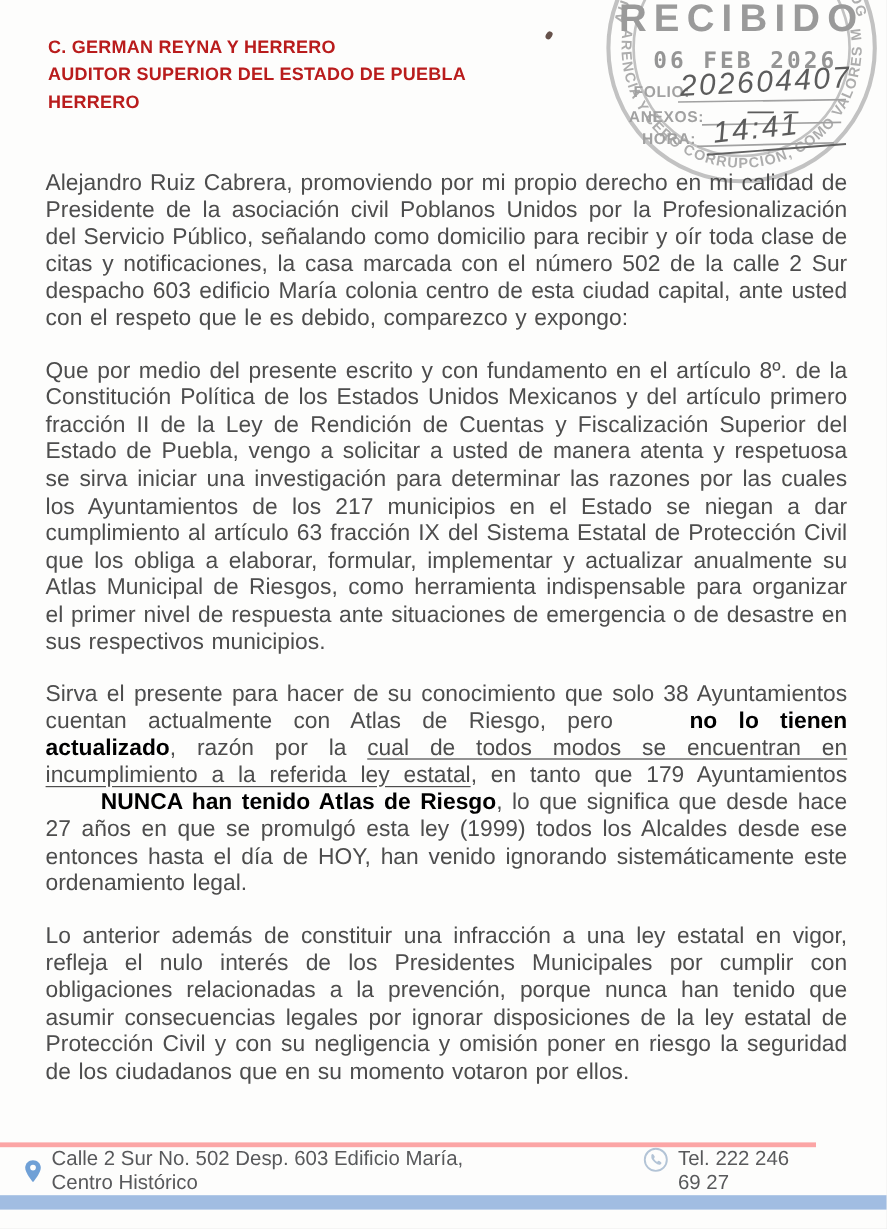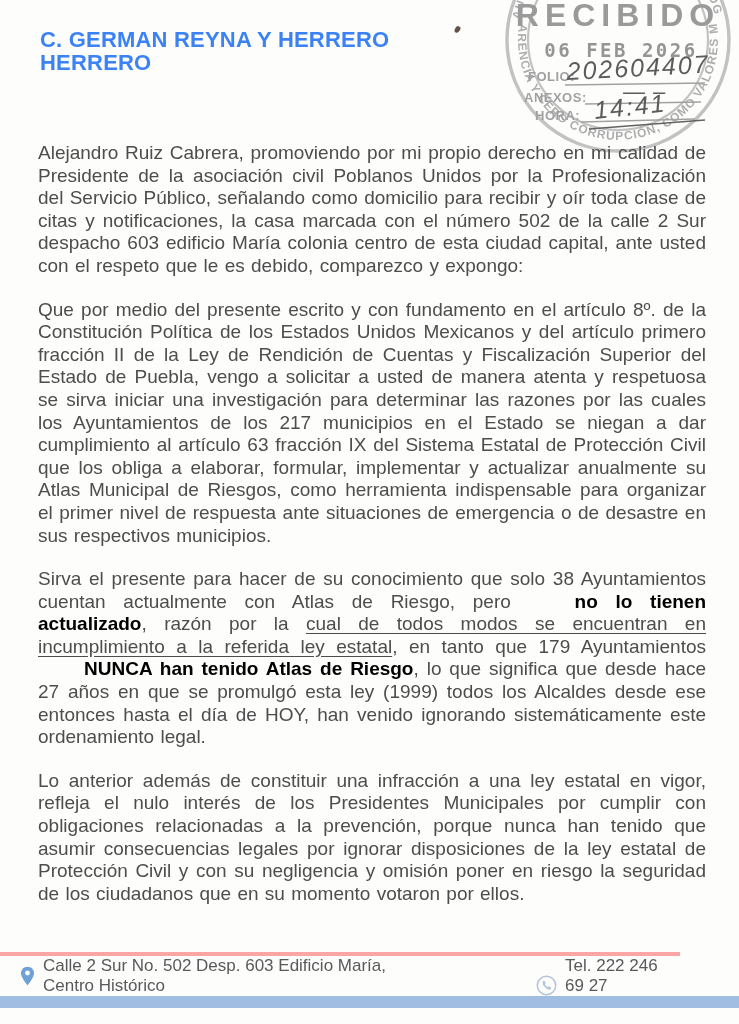--- a/index.html
+++ b/index.html
@@ -5,22 +5,22 @@
   html,body{margin:0;padding:0;background:#e8e8e8;}
   .page{
     position:relative; width:739px; height:1024px; margin:0 auto;
     background:#fdfdfc; overflow:hidden;
     font-family:"Liberation Sans","DejaVu Sans",sans-serif;
     color:#4d4d4d;
   }
   
   .recipient{
     position:absolute; left:40px; top:28px;
-    font-size:22px; font-weight:700; line-height:23px;
-    color:#3b82f6; letter-spacing:.2px;
+    font-size:15px; font-weight:700; line-height:23px;
+    color:#b91c1c; letter-spacing:.2px;
   }
   
   .letter-body{
     position:absolute; left:38px; top:142px; width:668px;
     font-size:19px; line-height:22.6px; text-align:justify;
     color:#4d4d4d; word-spacing:1px;
   }
   .letter-body p{margin:0 0 21px 0;}
   .letter-body .b{font-weight:700; color:#000000;padding-left:46px;}
   .letter-body .u{text-decoration:underline; text-underline-offset:3px;}
@@ -44,31 +44,32 @@
   
   .footer{
     position:absolute; left:0; top:952px; width:680px;
     border-top:4px solid #fca5a5;
   }
   .footer-row{
     position:relative; height:40px; display:flex; align-items:center;
     font-size:17px; color:#58595b;
   }
   .addr-group{display:flex; align-items:center; gap:8px; margin-left:20px;}
-  .phone-group{display:flex; align-items:flex-end; gap:8px; margin-left:96px;}
+  .phone-group{display:flex; align-items:flex-start; gap:8px; margin-left:96px;}
   .footer-bar{height:12px; width:739px; background:#90b2dd; opacity:.85;}
   .icon{display:inline-flex;}
 </style>
 </head>
 <body>
 
 <div class="page">
 
   <div class="recipient">
     <div>C. GERMAN REYNA Y HERRERO</div>
+    <div>AUDITOR SUPERIOR DEL ESTADO DE PUEBLA</div>
     <div>HERRERO</div>
   </div>
 
   <div class="speck"></div>
 
   <svg class="stamp" viewBox="0 0 250 250">
     <circle cx="125" cy="125" r="111" fill="none" stroke="#b1b1b1" stroke-width="3.4" opacity=".85"></circle>
     <circle cx="125" cy="125" r="90" fill="none" stroke="#b1b1b1" stroke-width="2.2" opacity=".85"></circle>
 
     <defs>

